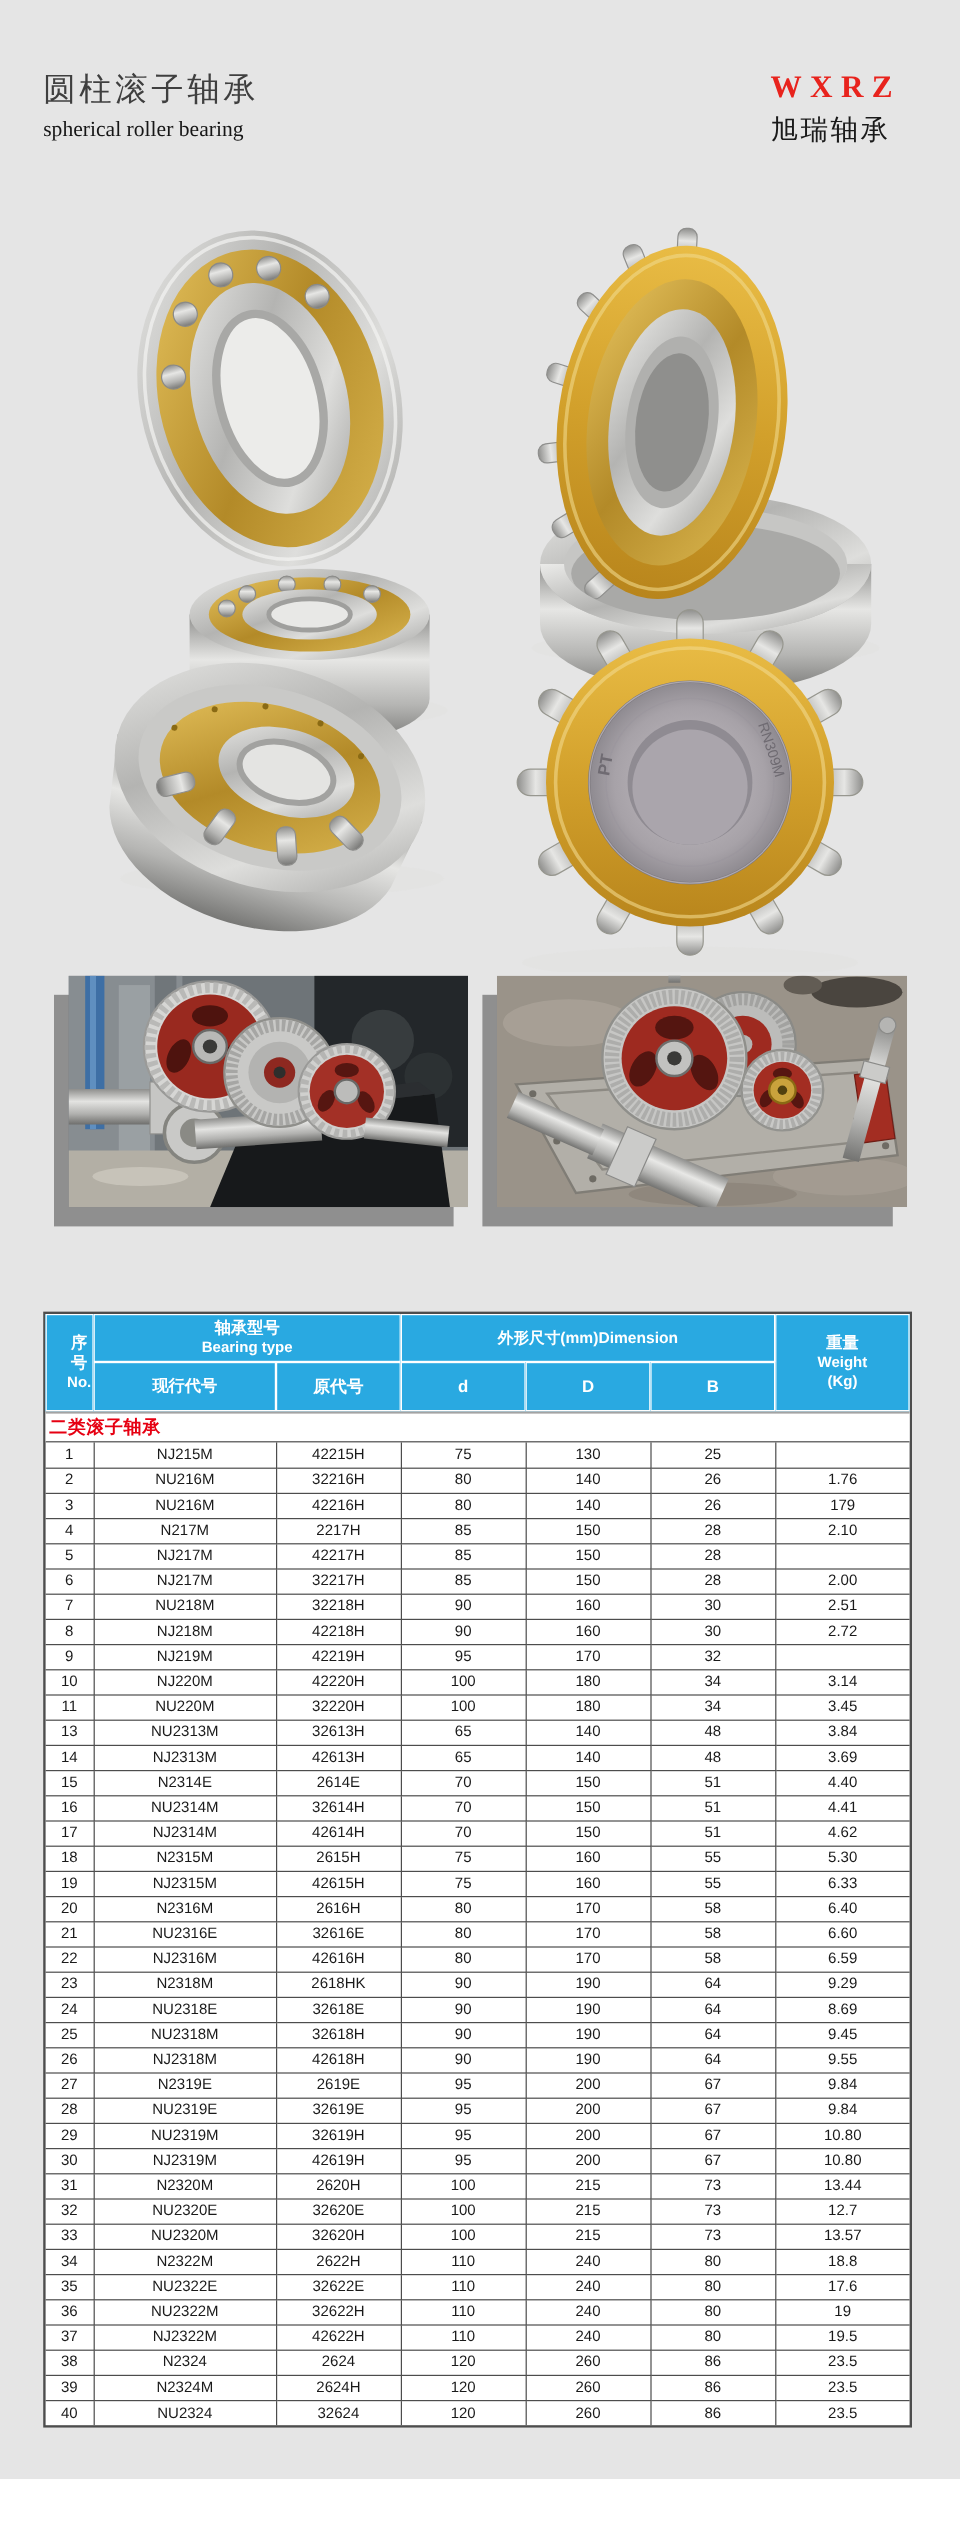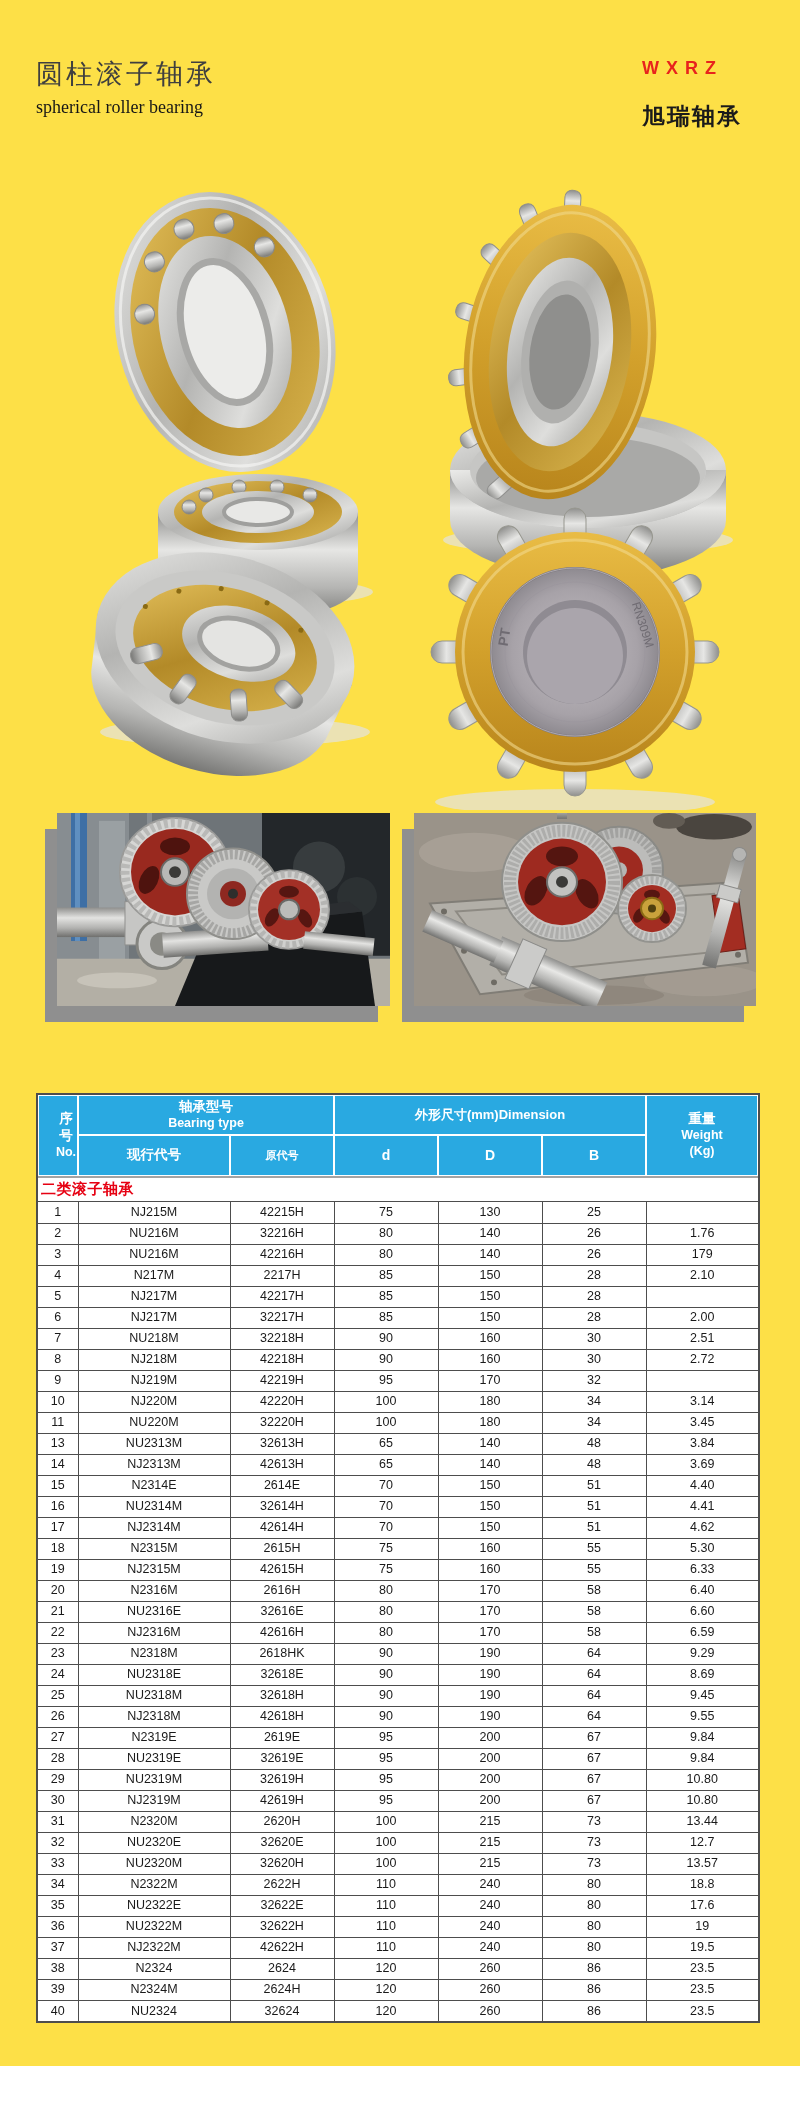--- a/index.html
+++ b/index.html
@@ -1,27 +1,27 @@
 <!DOCTYPE html>
 <html><head>
 <meta charset="utf-8">
 <style>
   * { margin:0; padding:0; box-sizing:border-box; }
   body { background:#ffffff; }
   .page {
-    position:relative; width:800px; height:2066px; background:#fde047;
+    position:relative; width:800px; height:2066px; background:#e5e5e5;
     font-family:"Liberation Sans", sans-serif; overflow:hidden;
   }
   
   .brand-left { position:absolute; left:36px; top:56px; }
   .title-zh { font-size:27px; color:#3f3f3f; letter-spacing:3px; font-weight:400; }
   .title-en { font-family:"Liberation Serif", serif; font-size:18px; color:#161616; margin-top:5px; }
   .brand-right { position:absolute; left:642px; top:58px; }
-  .logo-en { font-size:18px; font-weight:bold; letter-spacing:7px; color:#e8231d; }
-  .logo-zh { font-size:23px; font-weight:bold; letter-spacing:2px; color:#1a1a1a; margin-top:22px; }
+  .logo-en { font-size:26px; font-weight:bold; letter-spacing:7px; color:#e8231d;font-family:Liberation Serif, serif; }
+  .logo-zh { font-size:23px; font-weight:normal; letter-spacing:2px; color:#1a1a1a; margin-top:5px; }
   
   .collage { position:absolute; left:0; top:140px; width:800px; height:670px; }
   .photo-shadow { position:absolute; background:#8f8f8f; }
   .machine-photo { position:absolute; overflow:hidden; }
   
   .spec-table-wrap {
     position:absolute; left:36px; top:1093px; width:724px;
     border:2.5px solid #4d4d4d; background:#ffffff;
   }
   .thead-grid {
@@ -35,21 +35,21 @@
     display:flex; flex-direction:column; align-items:center; justify-content:center;
     font-weight:bold; line-height:1.25; text-align:center;
   }
   .hcell .zh { font-size:13.5px; }
   .hcell .en { font-size:12.5px; }
   .h-no      { grid-column:1; grid-row:1 / 3;padding-left:16px; }
   .h-type    { grid-column:2 / 4; grid-row:1;align-items:center; }
   .h-dim     { grid-column:4 / 7; grid-row:1; font-size:13px; }
   .h-weight  { grid-column:7; grid-row:1 / 3; }
   .h-current { grid-column:2; grid-row:2; font-size:13.5px;text-align:right; }
-  .h-orig    { grid-column:3; grid-row:2; font-size:11px; }
+  .h-orig    { grid-column:3; grid-row:2; font-size:14px; }
   .h-d { grid-column:4; grid-row:2; font-size:14px; }
   .h-D { grid-column:5; grid-row:2; font-size:14px; }
   .h-B { grid-column:6; grid-row:2; font-size:14px; }
   .section-row {
     height:26px; display:flex; align-items:center; padding-left:3px;
     border-top:2px solid #a3a3a3; border-bottom:1.5px solid #4d4d4d;
     color:#e60012; font-weight:bold; font-size:15px; letter-spacing:0.5px;
     background:#ffffff;
   }
   table.spec { width:100%; border-collapse:collapse; table-layout:fixed; border-style:hidden; }

